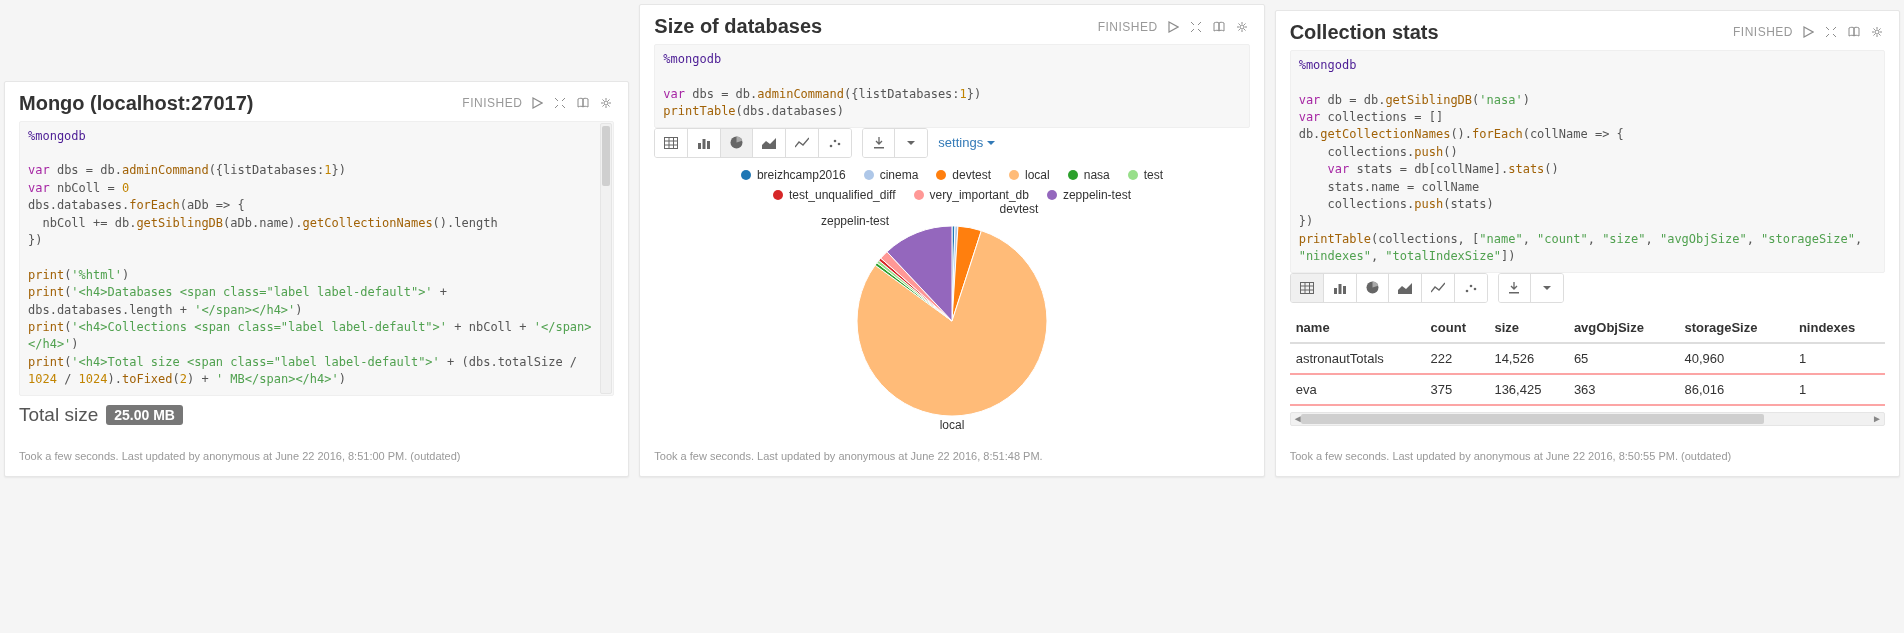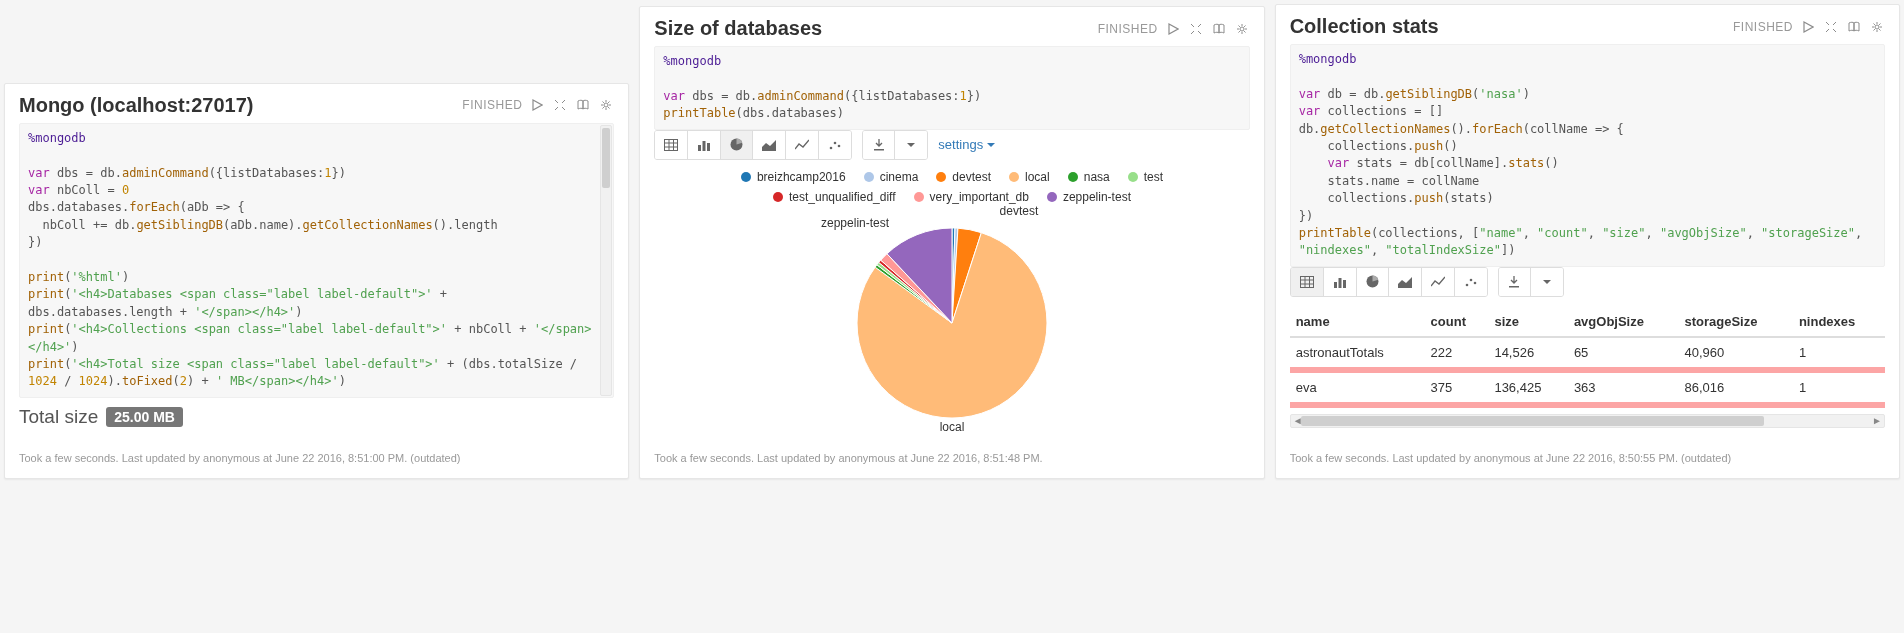--- a/index.html
+++ b/index.html
@@ -175,21 +175,21 @@
   table.stats {
     width: 100%;
     border-collapse: collapse;
     margin-top: 10px;
     font-size: 13px;
     color: #333;
   }
   table.stats th, table.stats td {
     text-align: left;
     padding: 7px 6px;
-    border-bottom: 6px solid #fca5a5;
+    border-bottom: 2px solid #fca5a5;
     white-space: nowrap;
   }
   table.stats th {
     font-weight: 700;
     border-bottom: 2px solid #ddd;
   }
   .hscroll {
     height: 14px;
     background: #f1f1f1;
     border: 1px solid #e5e5e5;

